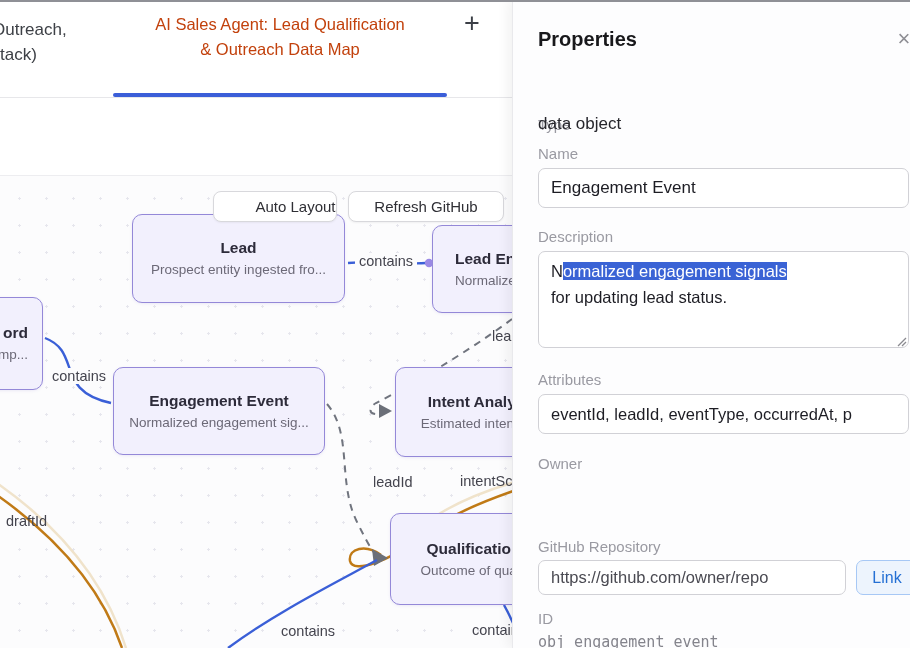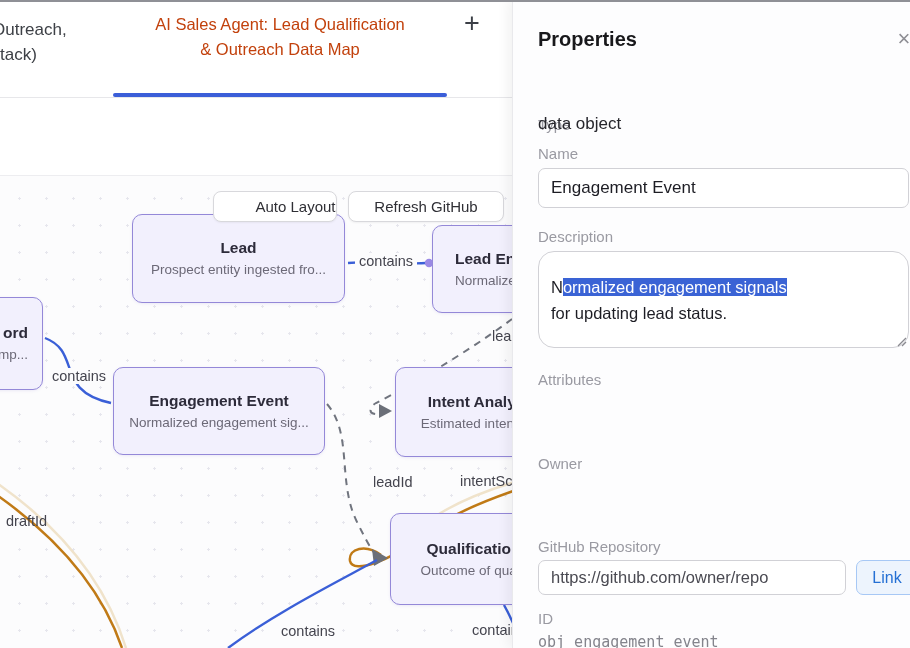--- a/index.html
+++ b/index.html
@@ -66,21 +66,21 @@
   .panel .pclose{position:absolute;top:26px;left:378px;width:26px;height:26px;font-size:22px;line-height:26px;text-align:center;color:#8e8e94;cursor:pointer;}
   .flabel{position:absolute;left:25px;font-size:15px;color:#9a9aa2;}
   .fvalue{position:absolute;left:25px;font-size:17px;color:#26262c;}
   .pinput{
     position:absolute;left:25px;width:371px;height:40px;box-sizing:border-box;
     border:1px solid #d1d1d6;border-radius:7px;background:#fff;padding:0 12px;
     font-family:"Liberation Sans",sans-serif;font-size:16.5px;color:#1d1d24;
   }
   .descbox{
     position:absolute;left:25px;top:251px;width:371px;height:97px;box-sizing:border-box;
-    border:1px solid #d1d1d6;border-radius:16px;background:#fff;padding:22px 12px;
+    border:1px solid #d1d1d6;border-radius:7px;background:#fff;padding:6px 12px;
     font-size:16.5px;color:#1d1d24;line-height:26px;overflow:hidden;
   }
   .descbox .sel{background:#3a63d5;color:#fff;}
   .resize-handle{position:absolute;left:383px;top:336px;z-index:21;}
   .ghinput{width:308px;height:35px;top:560px;color:#4a4a52;}
   .linkbtn{
     position:absolute;left:343px;top:560px;width:62px;height:35px;box-sizing:border-box;
     background:#edf4fd;border:1px solid #a7c8f5;border-radius:7px;
     font-size:16px;color:#2570d4;display:flex;align-items:center;justify-content:center;cursor:pointer;
   }
@@ -188,20 +188,21 @@
   <div class="descbox">
       <div><span>N</span><span class="sel">ormalized engagement signals</span></div>
       <div><span>for updating lead status.</span></div>
     </div>
   <svg class="resize-handle" width="11" height="11">
     <line x1="2" y1="10" x2="10" y2="2" stroke="#8a8a90" stroke-width="1.3"></line>
     <line x1="6" y1="10" x2="10" y2="6" stroke="#8a8a90" stroke-width="1.3"></line>
   </svg>
 
   <div class="flabel" style="top:371px;">Attributes</div>
+  <input class="pinput" style="top: 394px;" value="eventId, leadId, eventType, occurredAt, p">
 
   <div class="flabel" style="top:455px;">Owner</div>
 
   <div class="flabel" style="top:538px;">GitHub Repository</div>
   <input class="pinput ghinput" value="https://github.com/owner/repo" style="">
   <div class="linkbtn">
     <span>Link</span>
   </div>
 
   <div class="flabel" style="top:610px;">ID</div>

